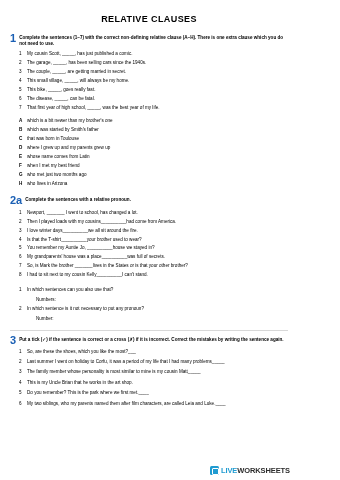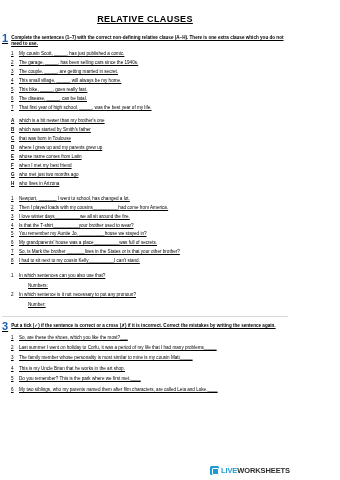--- a/index.html
+++ b/index.html
@@ -6,23 +6,22 @@
   html, body {
     margin: 0; padding: 0;
     width: 340px; height: 480px;
     background: #ffffff;
     font-family: "Liberation Sans", sans-serif;
   }
   .page {
     position: relative;
     width: 300px; height: 480px;
     background: #ffffff;
-    padding: 10px 12px 0 2px;
+    padding: 10px 12px 0 10px;
     overflow: hidden;
-    text-decoration: underline;
   }
   .title {
     text-align: center;
     font-size: 9px;
     font-weight: bold;
     letter-spacing: 0.4px;
     margin: 4px 0 9px 0;
     color: #000;
   }
   .exnum {
@@ -201,20 +200,24 @@
           <span>who met just two months ago</span>
         </div>
       <div class="opt">
           <span class="l">H</span>
           <span>who lives in Arizona</span>
         </div>
     </div>
   </div>
 
   <div class="section">
+    <div class="ex-head">
+      <span class="exnum">2a</span>
+      <span class="ex-instr">Complete the sentences with a relative pronoun.</span>
+    </div>
     <div class="items">
       <div class="item">
           <span class="n">1</span>
           <span class="t">Newport, _______ I went to school, has changed a lot.</span>
         </div>
       <div class="item">
           <span class="n">2</span>
           <span class="t">Then I played loads with my cousins__________had come from America.</span>
         </div>
       <div class="item">

